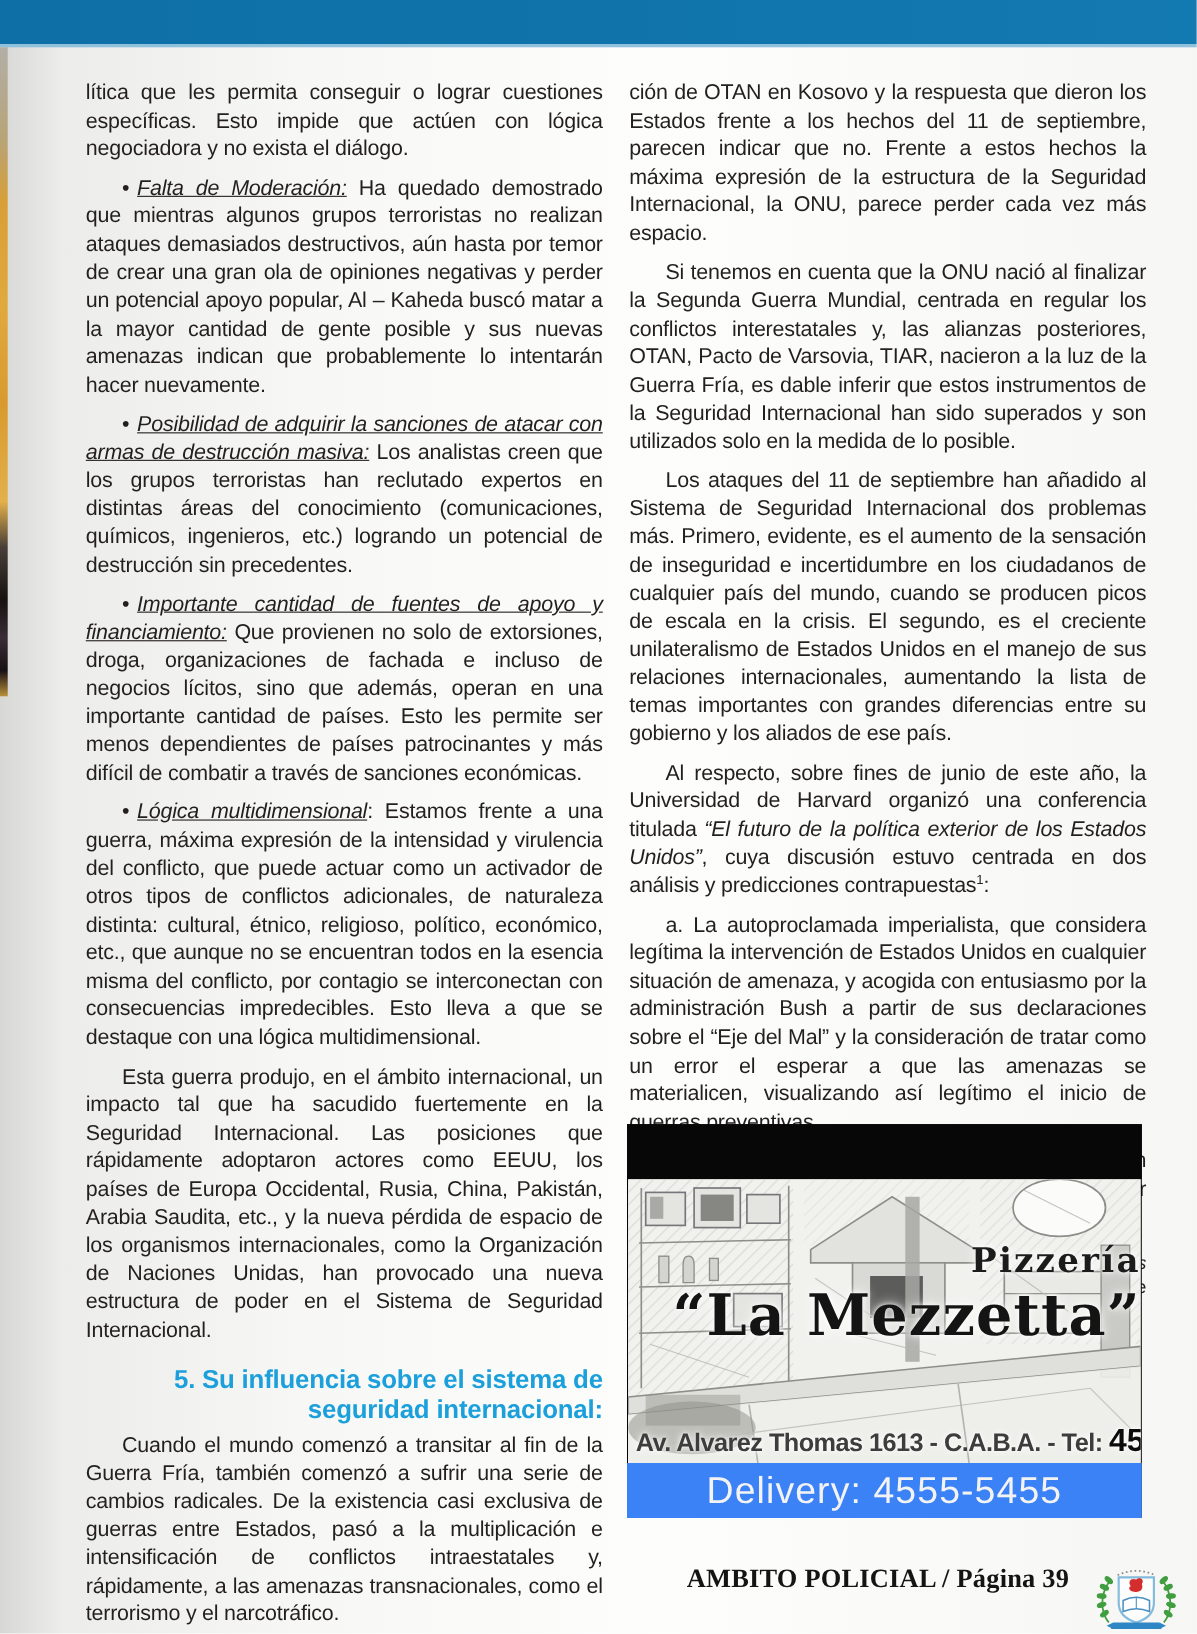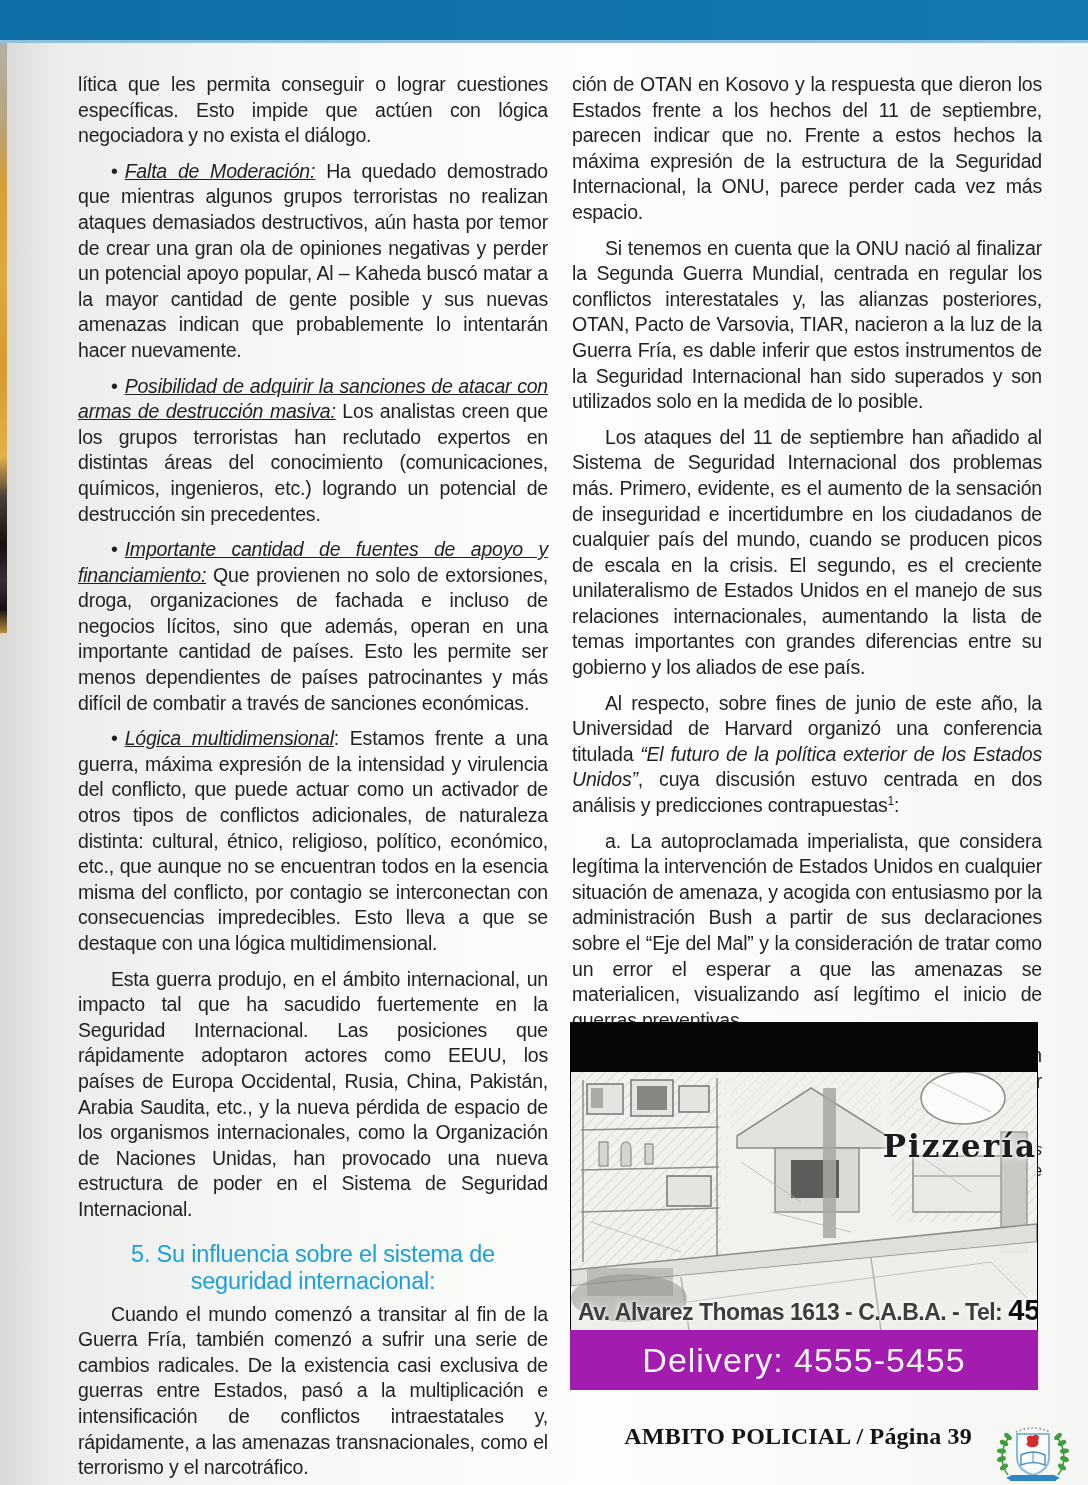--- a/index.html
+++ b/index.html
@@ -17,32 +17,32 @@
     text-align:justify;letter-spacing:-0.2px;}
   .col-left{left:78px;}
   .col-right{left:572px;}
   .para{margin:0 0 10px 0;}
   .para.indent{text-indent:33px;}
   .para.bullet{text-indent:33px;}
   .marker{margin-right:7px;}
   .lead{font-style:italic;text-decoration:underline;}
   em{font-style:italic;}
   sup{font-size:12px;line-height:0;vertical-align:super;}
-  .heading{font-size:23.5px;line-height:27px;font-weight:normal;text-align:center;
+  .heading{font-size:23.5px;line-height:27px;font-weight:bold;text-align:right;
     margin:18px 0 7px 0;letter-spacing:-0.2px;}
   .footnote{margin-top:4px;}
   .fn-rule{width:140px;height:2px;background:#1c1c1c;margin:6px 0 7px 1px;}
   .fn-text{font-size:16.5px;line-height:21px;margin:0;text-indent:16px;}
   .fn-num{margin-right:10px;}
 
   
   .ad{position:absolute;left:570px;top:1022px;width:468px;height:358px;background:#050505;}
   .ad-band{width:100%;}
   .ad-band.top{height:50px;background:#070707;}
-  .ad-band.bottom{height:60px;background:#a21caf;display:flex;align-items:center;justify-content:center;}
+  .ad-band.bottom{height:50px;background:#3b82f6;display:flex;align-items:center;justify-content:center;}
   .ad-image{position:relative;height:258px;margin:0 1px;background:#f1f1ee;overflow:hidden;}
   .ad-image svg{position:absolute;inset:0;}
   .brand{position:absolute;left:0;right:0;top:56px;text-align:right;}
   .brand-top{font-family:"DejaVu Serif","Liberation Serif",serif;font-weight:bold;font-size:31px;
     color:#1c1c1c;letter-spacing:2px;
     text-shadow:0 0 10px rgba(255,255,255,.95),0 0 4px rgba(255,255,255,.9);}
   .brand-name{font-family:"DejaVu Serif","Liberation Serif",serif;font-weight:bold;font-size:52px;
     color:#141414;letter-spacing:1px;margin-top:2px;
     text-shadow:0 0 12px rgba(255,255,255,.95),0 0 5px rgba(255,255,255,.9);}
   .ad-address{position:absolute;left:7px;right:4px;bottom:3px;white-space:nowrap;
@@ -158,20 +158,21 @@
           <path d="M330,70 l70,50"></path>
           <path d="M20,150 l90,30"></path>
         <path d="M360,10 l60,30"></path>
           <path d="M200,140 l80,20"></path>
           <path d="M420,190 l40,40"></path>
         <path d="M40,240 l380,-50"></path>
       </g>
     </svg>
     <div class="brand">
       <div class="brand-top">Pizzería</div>
+      <div class="brand-name">“La Mezzetta”</div>
     </div>
     <div class="ad-address"><span>Av. Alvarez Thomas 1613 - C.A.B.A. - Tel: </span><b class="phone">4554-7585</b></div>
   </div>
   <div class="ad-band bottom">
     <span class="delivery">Delivery: 4555-5455</span>
   </div>
 </div>
 
 <div class="footer">
   <span class="footer-text">AMBITO POLICIAL / Página 39</span>

